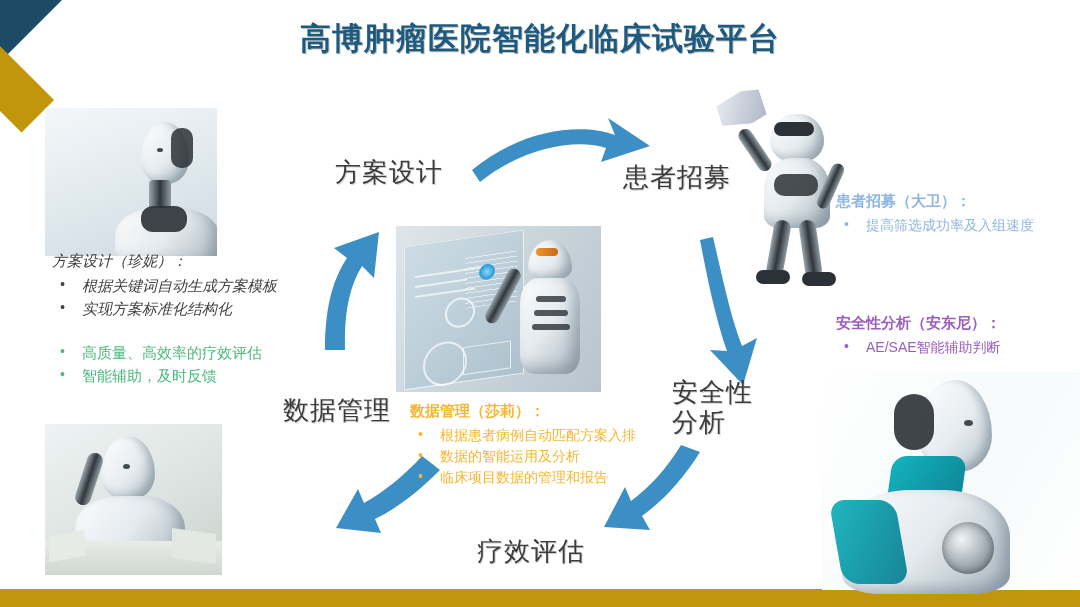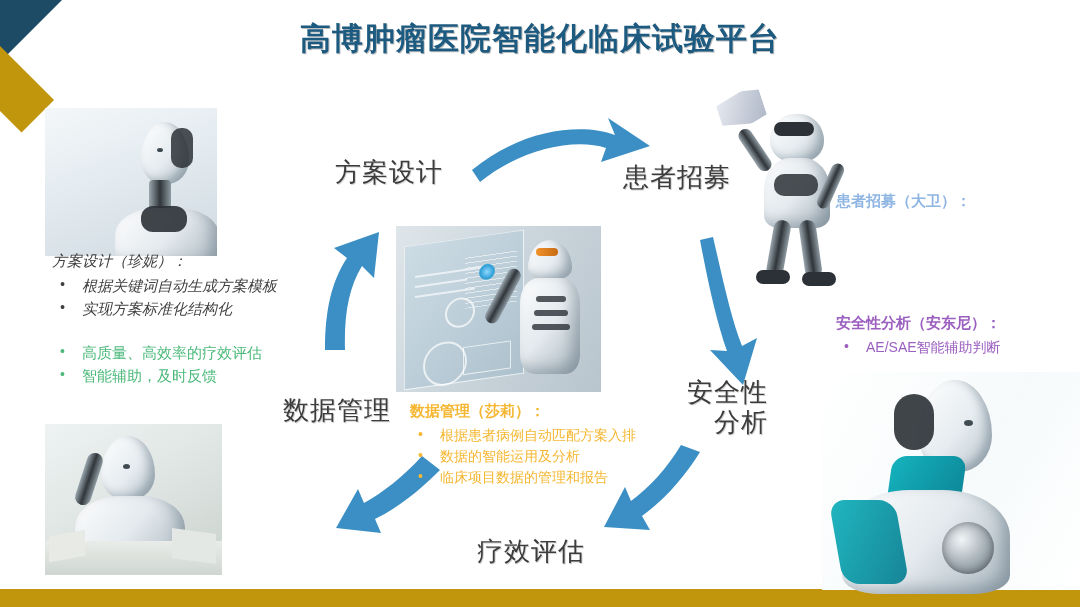--- a/index.html
+++ b/index.html
@@ -192,21 +192,21 @@
 
     <path d="M700,452 C684,478 664,500 642,516 L650,530 L604,527 L625,487 L631,501 C650,487 667,468 681,445 Z" fill="#3b8fc4"></path>
 
     <path d="M440,470 C418,492 396,509 375,519 L381,533 L336,528 L358,489 L364,503 C382,493 403,477 422,456 Z" fill="#3b8fc4"></path>
 
     <path d="M325,350 C325,312 331,282 347,258 L334,248 L379,232 L374,278 L362,266 C349,287 344,314 345,350 Z" fill="#3b8fc4"></path>
   </svg>
 
   <div class="cyc-label" style="left:335px;top:155px;">方案设计</div>
   <div class="cyc-label" style="left:623px;top:160px;">患者招募</div>
-  <div class="cyc-label" style="left:672px;top:378px;width:96px;text-align:right;line-height:1.15;">安全性分析</div>
+  <div class="cyc-label" style="left:672px;top:378px;width:96px;text-align:left;line-height:1.15;">安全性分析</div>
   <div class="cyc-label" style="left:477px;top:534px;">疗效评估</div>
   <div class="cyc-label" style="left:283px;top:393px;">数据管理</div>
 
   <div class="tblock" id="txt-design">
     <div class="hd">方案设计（珍妮）：</div>
     <ul>
       <li>根据关键词自动生成方案模板</li>
       <li>实现方案标准化结构化</li>
     </ul>
   </div>
@@ -223,20 +223,21 @@
     <ul>
       <li>根据患者病例自动匹配方案入排</li>
       <li>数据的智能运用及分析</li>
       <li>临床项目数据的管理和报告</li>
     </ul>
   </div>
 
   <div class="tblock" id="txt-recruit">
     <div class="hd">患者招募（大卫）：</div>
     <ul>
+      <li>提高筛选成功率及入组速度</li>
     </ul>
   </div>
 
   <div class="tblock" id="txt-safety">
     <div class="hd">安全性分析（安东尼）：</div>
     <ul>
       <li>AE/SAE智能辅助判断</li>
     </ul>
   </div>
 

